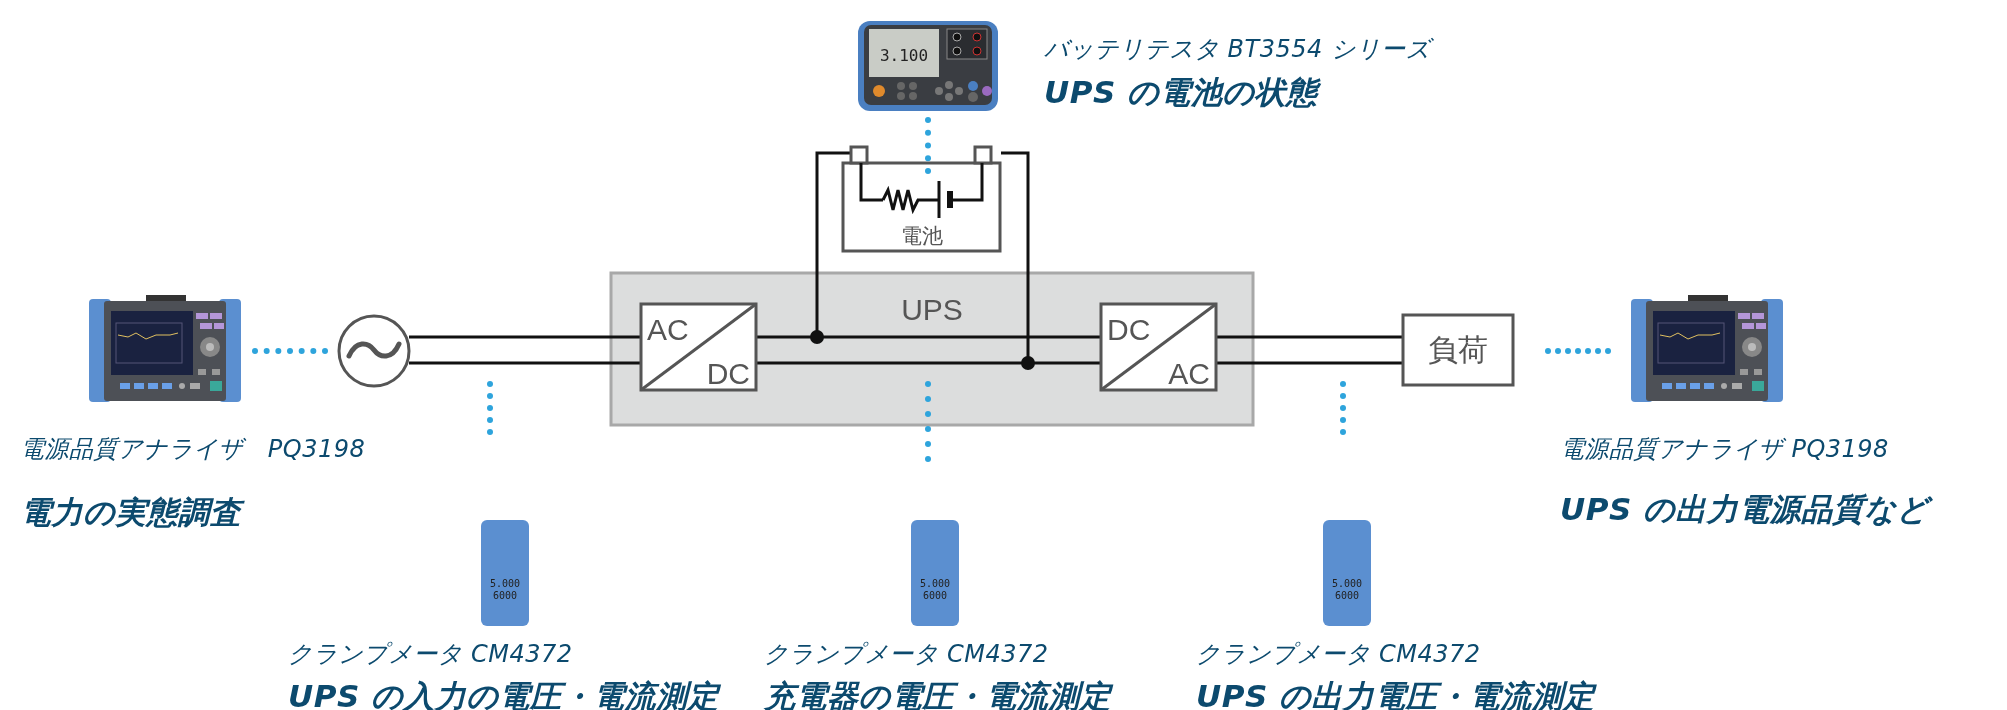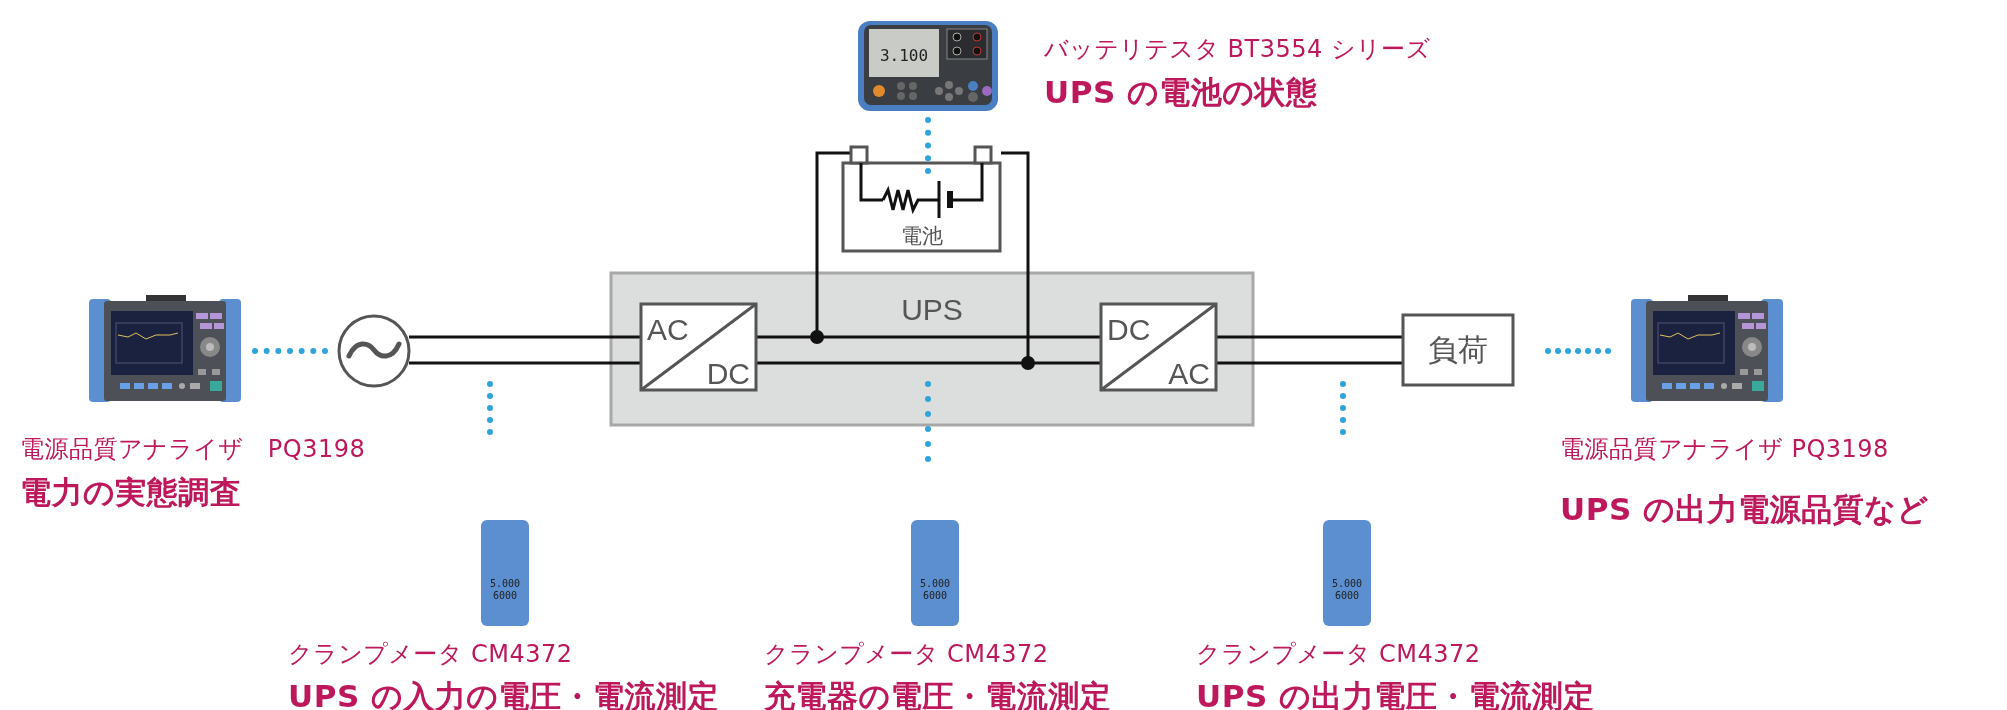--- a/index.html
+++ b/index.html
@@ -1,19 +1,19 @@
 <!DOCTYPE html>
 <html><head>
 <meta charset="utf-8">
 <style>
   html, body { margin:0; padding:0; background:#ffffff; }
   body { width:2007px; height:710px; position:relative; overflow:hidden;
          font-family:"DejaVu Sans","Liberation Sans",sans-serif; color:#111; }
   #diagram { position:absolute; left:0; top:0; }
-  .lbl { position:absolute; white-space:nowrap; color:#be185d; }
+  .lbl { position:absolute; white-space:nowrap; color:#0c4a6e;font-style:italic; }
   .lbl-sub { font-size:24px; letter-spacing:0.5px; }
   .lbl-main { font-size:31px; font-weight:bold; letter-spacing:0.5px;text-align:right; }
   .device { position:absolute; }
 </style>
 </head>
 <body>
 
 <svg id="diagram" width="2007" height="710" viewBox="0 0 2007 710">
 
   <rect x="611" y="273" width="642" height="152" fill="#dcdddd" stroke="#a8a8a8" stroke-width="3"></rect>
@@ -156,21 +156,21 @@
     <rect x="126" y="74" width="8" height="6" fill="#999"></rect>
   <rect x="34" y="88" width="10" height="6" fill="#6aa0e8"></rect>
     <rect x="48" y="88" width="10" height="6" fill="#6aa0e8"></rect>
   <rect x="62" y="88" width="10" height="6" fill="#6aa0e8"></rect>
     <rect x="76" y="88" width="10" height="6" fill="#6aa0e8"></rect>
   <circle cx="96" cy="91" r="3" fill="#aaa"></circle>
     <rect x="104" y="88" width="10" height="6" fill="#aaa"></rect>
   <rect x="124" y="86" width="12" height="10" fill="#3aa89a"></rect>
 </svg>
 <div class="lbl lbl-sub" style="left:20px;top:433px">電源品質アナライザ　PQ3198</div>
-<div class="lbl lbl-main" style="left:20px;top:472px">電力の実態調査</div>
+<div class="lbl lbl-main" style="left:20px;top:492px">電力の実態調査</div>
 
 <svg class="device" style="left:1628px;top:295px" width="158" height="112" viewBox="0 0 158 112">
   <rect x="3" y="4" width="22" height="103" rx="4" fill="#5b8fd0"></rect>
   <rect x="133" y="4" width="22" height="103" rx="4" fill="#5b8fd0"></rect>
   <rect x="18" y="6" width="122" height="100" rx="3" fill="#4d5056"></rect>
   <rect x="60" y="0" width="40" height="6" fill="#333"></rect>
   <rect x="25" y="16" width="82" height="64" fill="#1a2240"></rect>
   <polyline points="32,40 42,42 50,38 60,44 70,40 84,40 92,38" fill="none" stroke="#e0c060" stroke-width="1"></polyline>
   <rect x="30" y="28" width="66" height="40" fill="none" stroke="#557" stroke-width="1"></rect>
   <rect x="110" y="18" width="12" height="6" fill="#b496d8"></rect>

